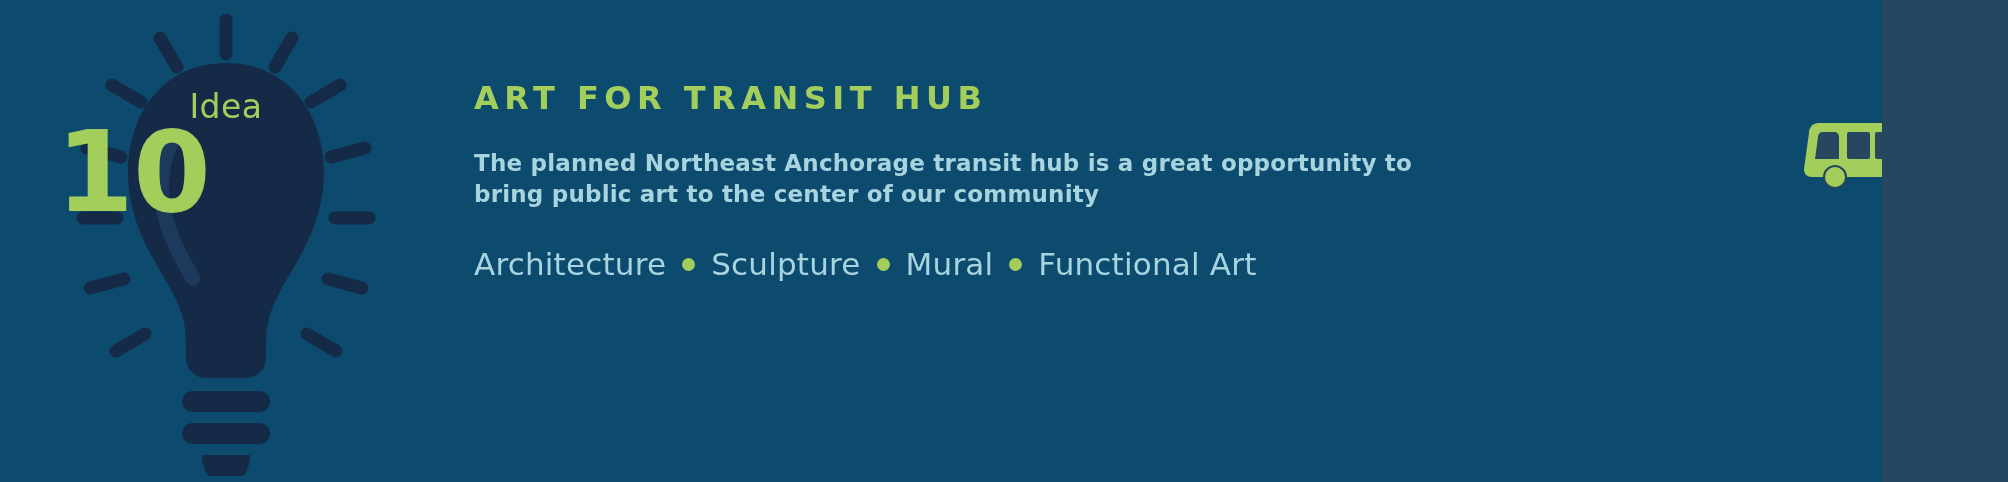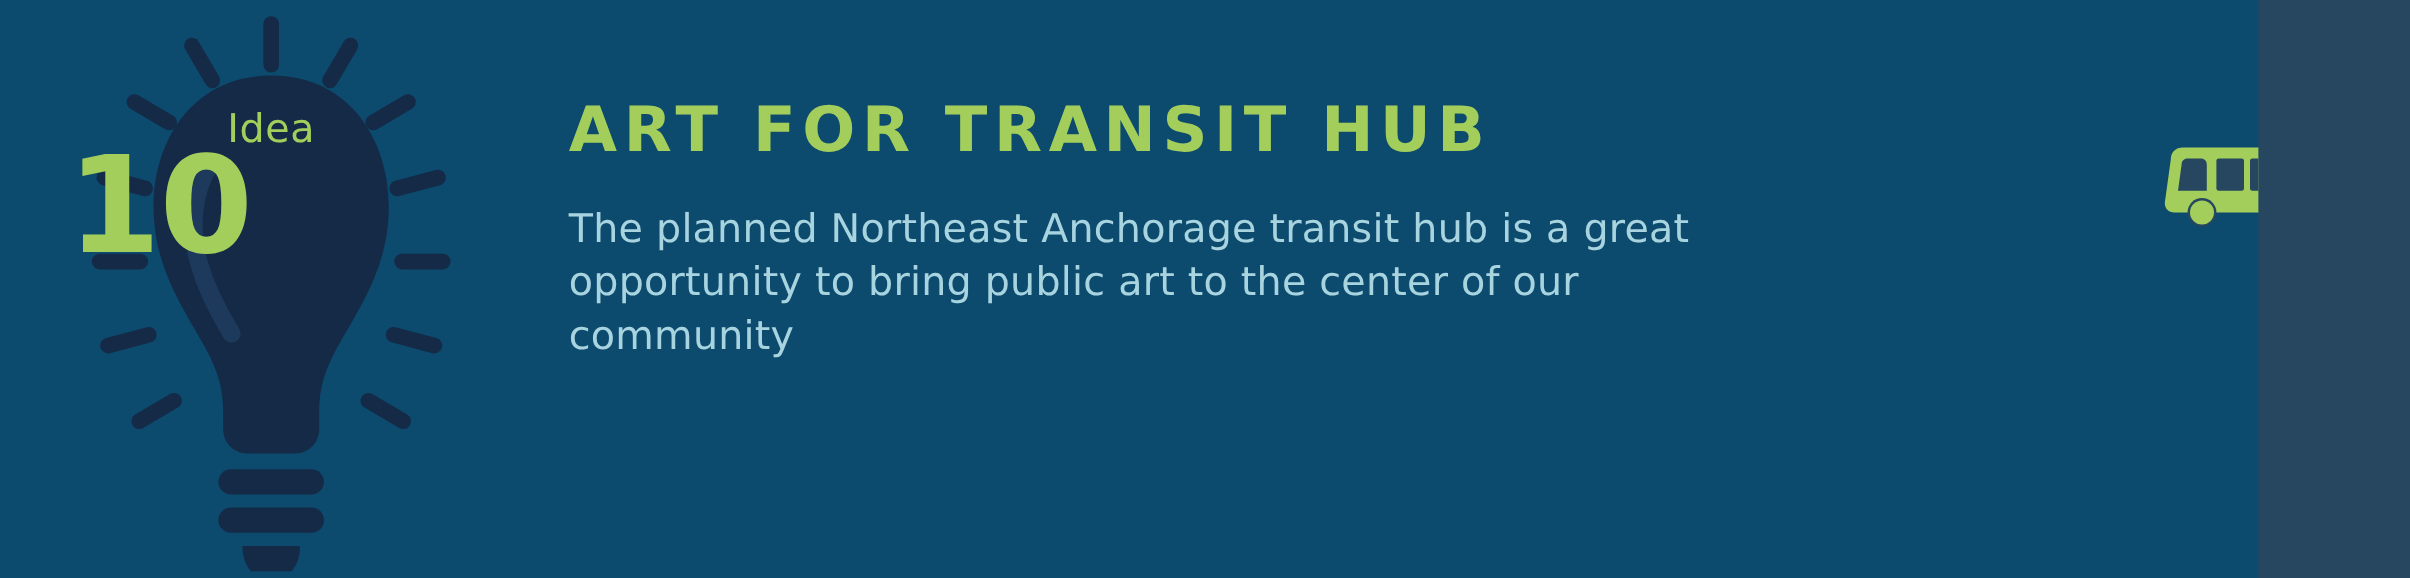--- a/index.html
+++ b/index.html
@@ -61,31 +61,31 @@
 
   
   .content {
     position: absolute;
     left: 474px;
     top: 82px;
     width: 1280px;
   }
   .headline {
     color: #a4ce5c;
-    font-size: 52px;
+    font-size: 32px;
     font-weight: 700;
     letter-spacing: 5.5px;
     line-height: 1.05;
     margin: 0;
     white-space: nowrap;
   }
   .description {
     color: #a8d4e0;
-    font-size: 33px;
-    font-weight: 400;
+    font-size: 23px;
+    font-weight: 700;
     line-height: 1.35;
     margin: 0;
     padding-top: 32px;
     letter-spacing: 0.2px;
     max-width: 1010px;
   }
   .tags {
     padding-top: 36px;
     color: #a8d4e0;
     font-size: 31px;
@@ -162,20 +162,29 @@
     </svg>
     <div class="bulb-label-idea">Idea</div>
     <div class="bulb-label-number">10</div>
   </div>
 
   <div class="content">
     <h1 class="headline">ART FOR TRANSIT HUB</h1>
 
     <p class="description">The planned Northeast Anchorage transit hub is a great opportunity to bring public art to the center of our community</p>
 
+    <div class="tags">
+      <span class="tag-item">Architecture</span>
+      <span class="tag-sep"></span>
+      <span class="tag-item">Sculpture</span>
+      <span class="tag-sep"></span>
+      <span class="tag-item">Mural</span>
+      <span class="tag-sep"></span>
+      <span class="tag-item">Functional Art</span>
+    </div>
   </div>
 
   <div class="bus-icon">
     <svg width="124" height="72" viewBox="0 0 124 72" xmlns="http://www.w3.org/2000/svg" aria-hidden="true">
       <path d="M16 6 C 10 6, 6 10, 6 16 L 1 52 C 1 57, 4 60, 9 60 L 114 60
                C 119 60, 122 57, 122 52 L 122 16 C 122 10, 118 6, 112 6 Z" fill="#a4ce5c"></path>
       <path d="M20 15 C 17 15, 15 17, 15 20 L 12 42 L 36 42 L 36 20 C 36 17, 34 15, 31 15 Z" fill="#26475f"></path>
       <rect x="44" y="15" width="23" height="27" rx="2" fill="#26475f"></rect>
       <rect x="72" y="15" width="23" height="27" rx="2" fill="#26475f"></rect>
       <rect x="100" y="15" width="19" height="27" rx="2" fill="#26475f"></rect>

